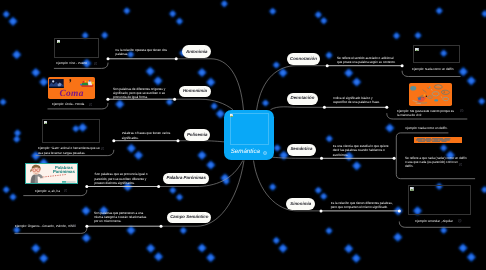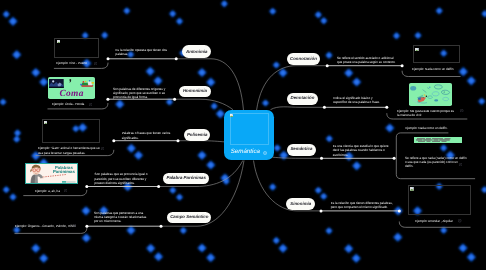--- a/index.html
+++ b/index.html
@@ -11,21 +11,21 @@
       justify-content:center;color:#23232a;font-style:italic;font-weight:bold;font-size:4.4px;
       white-space:nowrap;line-height:1;}
 #central{position:absolute;left:224px;top:110px;width:50px;height:50px;background:#09a8f7;border-radius:7.2px;}
 #central .cbox{position:absolute;left:5.5px;top:3.1px;width:39.8px;height:31.5px;
       border:.4px solid rgba(255,255,255,.22);box-sizing:border-box;}
 #central .ctitle{position:absolute;left:6.7px;bottom:4.6px;color:#fff;font-style:italic;
       font-size:6.2px;line-height:6.2px;white-space:nowrap;}
 .desc{position:absolute;color:#f2f2f2;font-size:3.1px;line-height:4.35px;}
 .cap{position:absolute;color:#ededed;font-size:3.1px;line-height:4.35px;}
 .imgbox{position:absolute;border:.45px solid #343434;box-sizing:border-box;}
-.thumb{position:absolute;background:#86efac;overflow:hidden;line-height:0;font-size:0;}
+.thumb{position:absolute;background:#f97316;overflow:hidden;line-height:0;font-size:0;}
 .thumb svg{display:block;}
 </style>
 </head>
 <body>
 
 <div id="stage">
 <svg class="layer" id="starfield" width="486" height="270">
 <defs>
         <filter id="sb" x="-150%" y="-150%" width="400%" height="400%">
           <feGaussianBlur stdDeviation="1.05"></feGaussianBlur>

